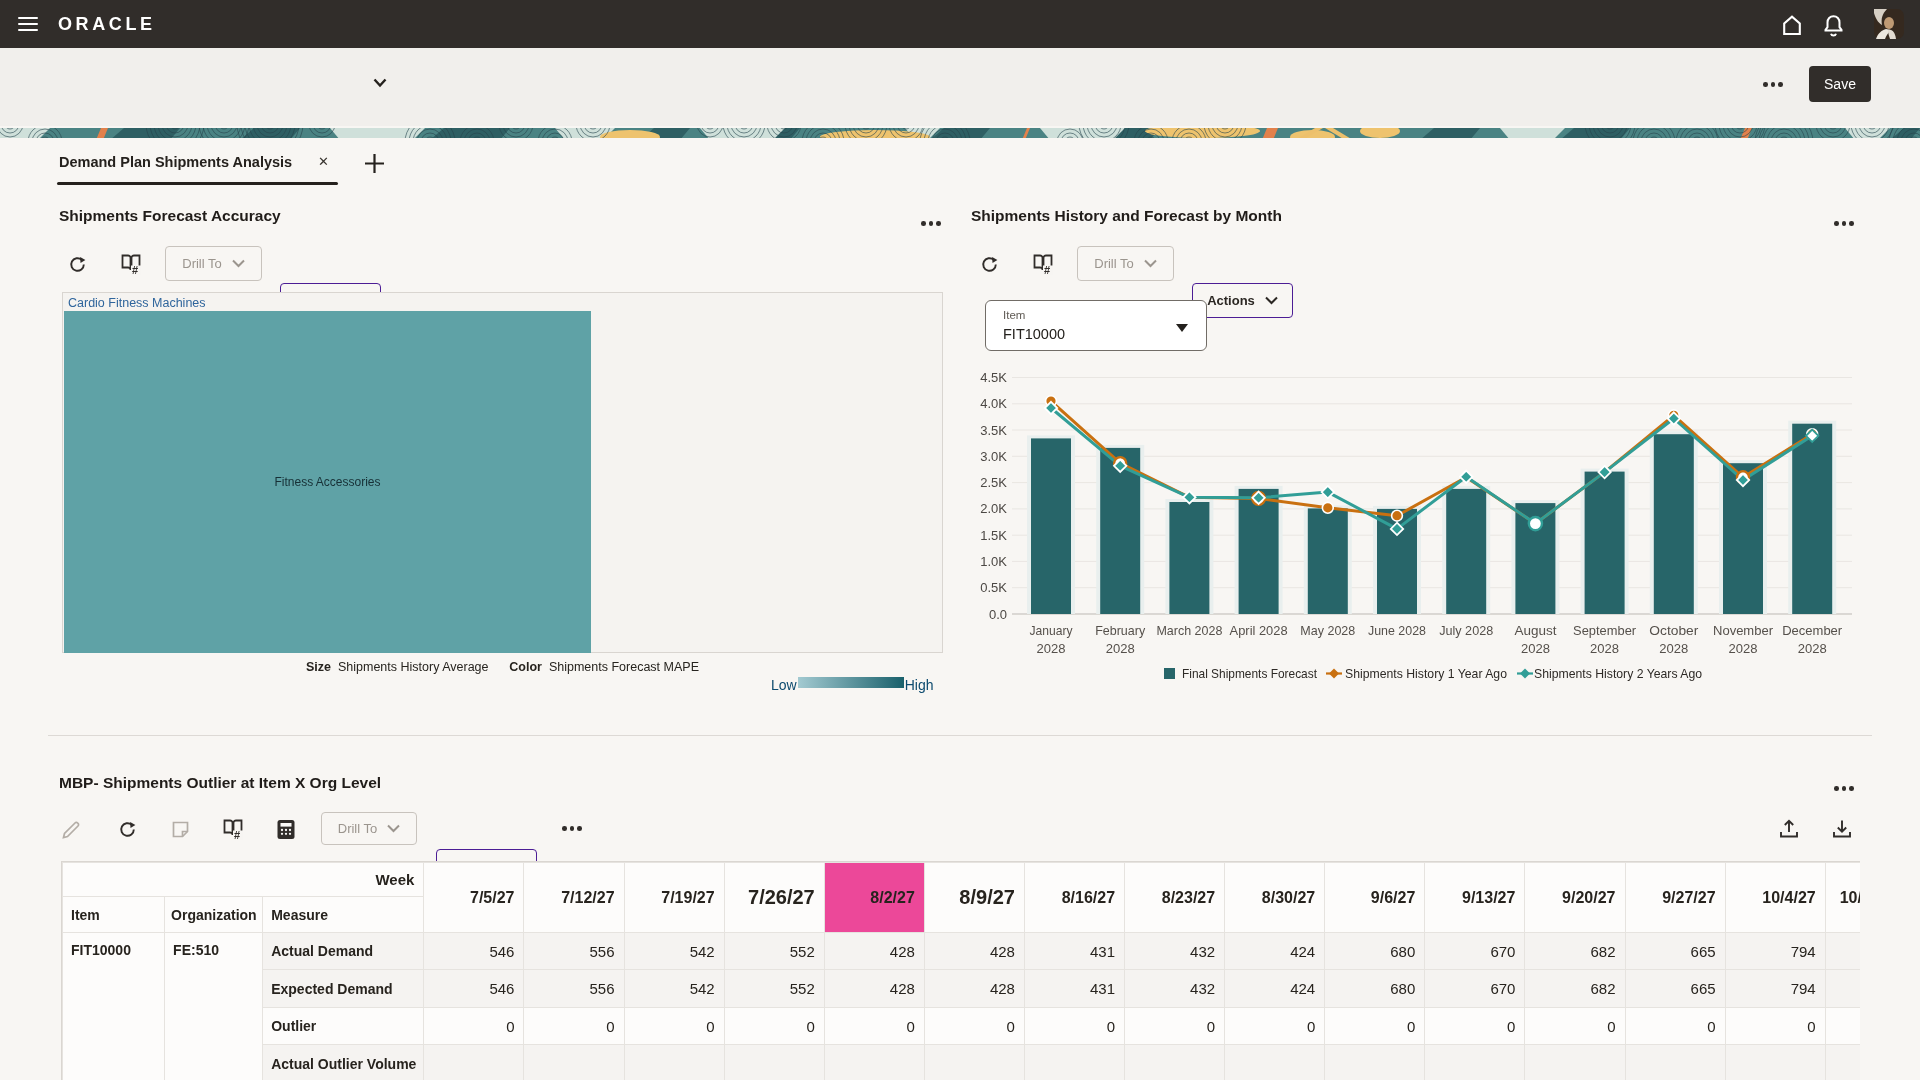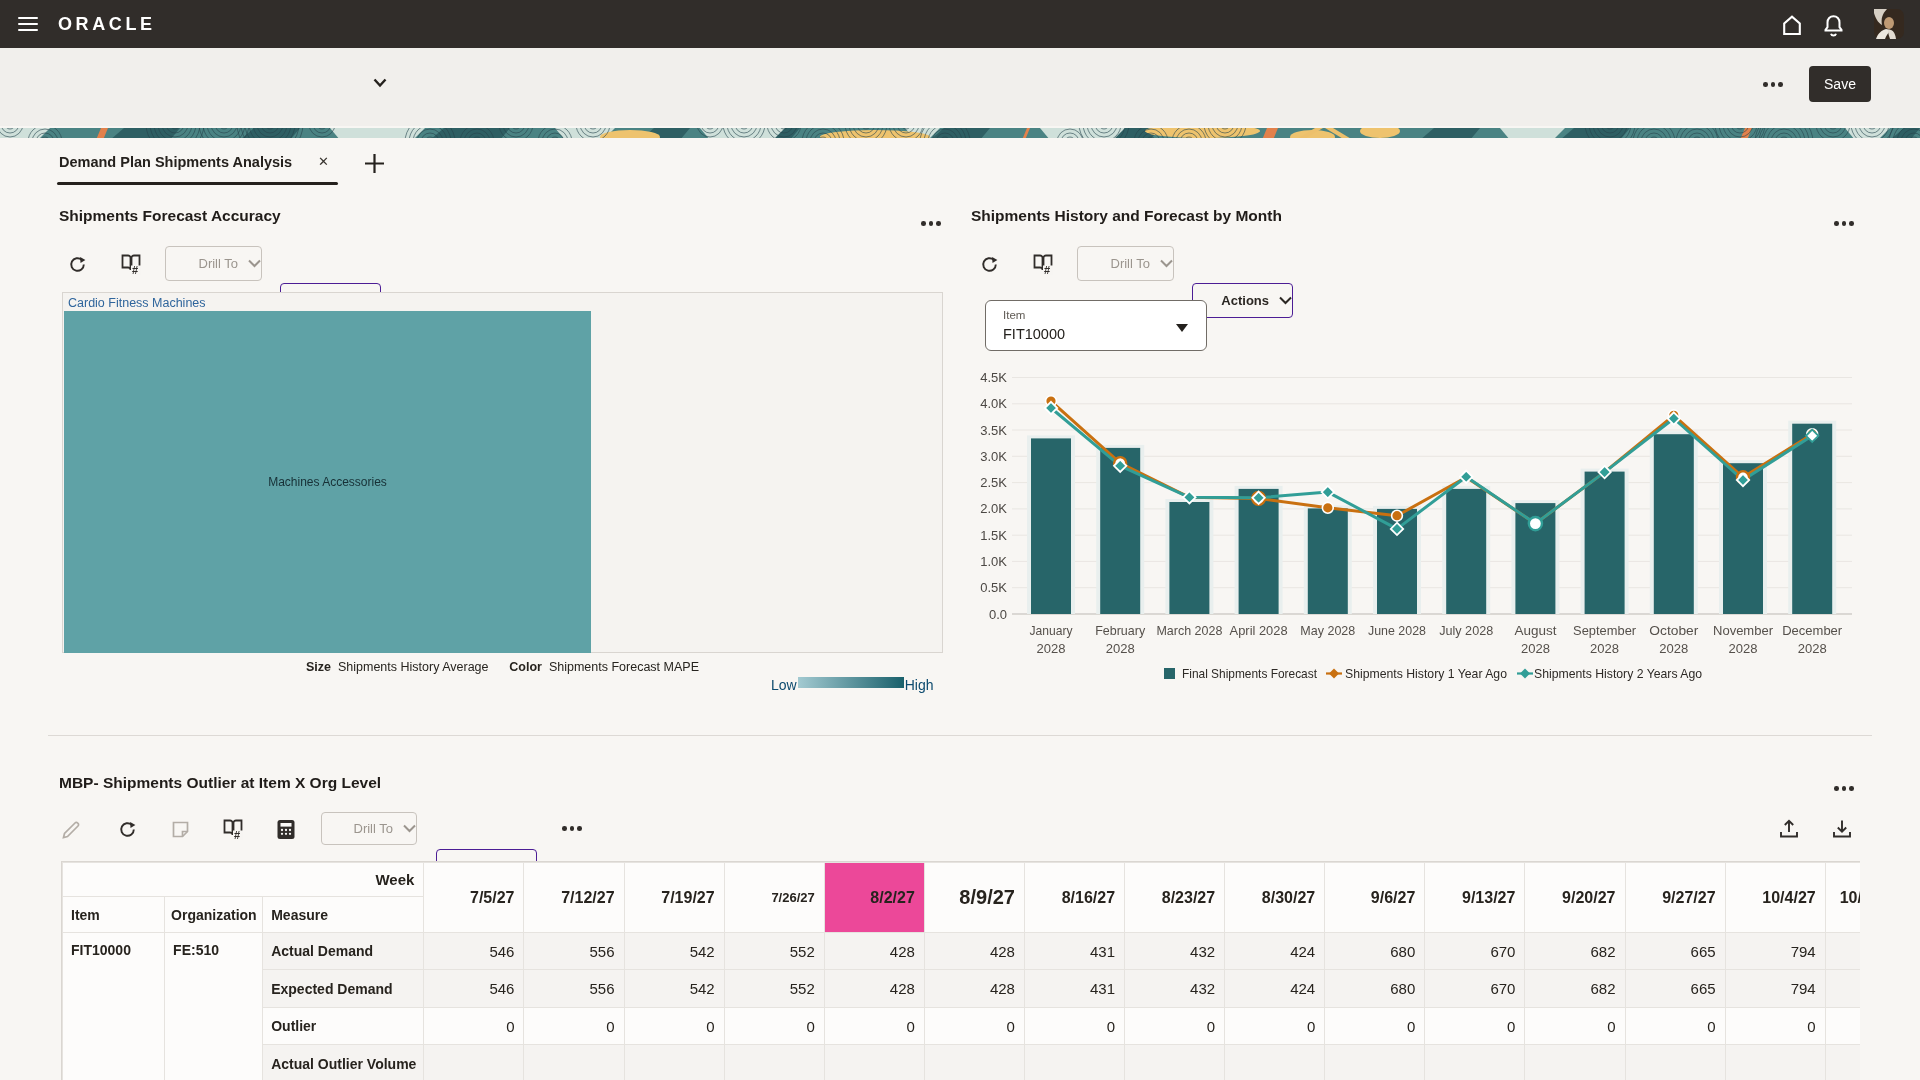--- a/index.html
+++ b/index.html
@@ -25,21 +25,21 @@
 #tabtxt { position:absolute; left:59px; top:154px; font-size:14.5px; font-weight:bold; color:#25211d; }
 #tabx { position:absolute; left:318px; top:154px; font-size:13px; color:#37332e; }
 #tabline { position:absolute; left:57px; top:182px; width:281px; height:3px; background:#25211d; border-radius:2px; }
 
 
 .ptitle { position:absolute; font-size:15.5px; font-weight:bold; color:#201c19; }
 .dots { position:absolute; display:flex; gap:3px; align-items:center; }
 .dots i { width:4.6px; height:4.6px; border-radius:50%; background:#312d2a; display:block; }
 
 
-.btn { position:absolute; height:35px; border-radius:4px; font-size:13px; display:flex; align-items:center; justify-content:flex-end; gap:10px; background:transparent; }
+.btn { position:absolute; height:35px; border-radius:4px; font-size:13px; display:flex; align-items:center; justify-content:center; gap:10px; background:transparent; }
 .btn.disabled { border:1px solid #c8c3bd; color:#9b958e; }
 .btn.dark { border:1px solid #4c1d95; color:#2b2723; font-weight:bold;margin-top:37px; }
 .icon { position:absolute; }
 
 
 #tm { position:absolute; left:62px; top:292px; width:881px; height:361px; border:1px solid #d9d5d0; background:#f5f3f0; }
 #tm-label { position:absolute; left:5px; top:3px; font-size:12.5px; color:#2f659c; }
 .tmrect { position:absolute; top:18px; height:342px; display:flex; align-items:center; justify-content:center; font-size:12px; color:#173036; }
 #tm-cap { position:absolute; left:62px; top:660px; width:881px; text-align:center; font-size:12.5px; color:#27241f; }
 #tm-grad { position:absolute; left:771px; top:677px; display:flex; font-size:14px; color:#0c4a6e; }
@@ -327,21 +327,21 @@
   </svg>
 <div class="btn disabled" style="left:1077px;top:246px;width:97px">Drill To <svg width="13" height="9" viewBox="0 0 13 9">
       <path d="M1 1.5 l5.5 5.5 5.5-5.5" fill="none" stroke="#9b958e" stroke-width="2"></path>
     </svg></div>
 <div class="btn dark" style="left:1192px;top:246px;width:101px">Actions <svg width="13" height="9" viewBox="0 0 13 9">
       <path d="M1 1.5 l5.5 5.5 5.5-5.5" fill="none" stroke="#2b2723" stroke-width="2"></path>
     </svg></div>
 
 <div id="tm">
   <div id="tm-label">Cardio Fitness Machines</div>
-  <div class="tmrect" style="left:1px;width:527px;background:#5fa2a6">Machines Accessories</div>
+  <div class="tmrect" style="left:1px;width:527px;background:#5fa2a6">Fitness Accessories</div>
 </div>
 <div id="tm-cap"><b>Size</b>&nbsp;&nbsp;Shipments History Average&nbsp;&nbsp;&nbsp;&nbsp;&nbsp;&nbsp;<b>Color</b>&nbsp;&nbsp;Shipments Forecast MAPE</div>
 <div id="tm-grad">
     <span>Low</span>
     <div id="tm-gradbar"></div>
     <span>High</span>
   </div>
 
 <div class="ptitle" style="left:971px;top:207px">Shipments History and Forecast by Month</div>
 <div class="dots" style="left:1834px;top:221px">
@@ -530,21 +530,21 @@
 <col style="width:100px">
 <col style="width:100px">
 <col style="width:120px">
       </colgroup>
 <tbody>
         <tr style="height:34px">
           <td colspan="3" class="num" style="font-weight:bold;background:#fdfcfb;font-size:15px">Week</td>
 <td rowspan="2" class="num" style="font-weight:bold;background:#fdfcfb;font-size:16px">7/5/27</td>
 <td rowspan="2" class="num" style="font-weight:bold;background:#fdfcfb;font-size:16px">7/12/27</td>
 <td rowspan="2" class="num" style="font-weight:bold;background:#fdfcfb;font-size:16px">7/19/27</td>
-<td rowspan="2" class="num" style="font-weight:bold;background:#fdfcfb;font-size:13px">7/26/27</td>
+<td rowspan="2" class="num" style="font-weight:bold;background:#fdfcfb;font-size:20px">7/26/27</td>
 <td rowspan="2" class="num" style="font-weight:bold;background:#ec4899;font-size:16px">8/2/27</td>
 <td rowspan="2" class="num" style="font-weight:bold;background:#fdfcfb;font-size:20px">8/9/27</td>
 <td rowspan="2" class="num" style="font-weight:bold;background:#fdfcfb;font-size:16px">8/16/27</td>
 <td rowspan="2" class="num" style="font-weight:bold;background:#fdfcfb;font-size:16px">8/23/27</td>
 <td rowspan="2" class="num" style="font-weight:bold;background:#fdfcfb;font-size:16px">8/30/27</td>
 <td rowspan="2" class="num" style="font-weight:bold;background:#fdfcfb;font-size:16px">9/6/27</td>
 <td rowspan="2" class="num" style="font-weight:bold;background:#fdfcfb;font-size:16px">9/13/27</td>
 <td rowspan="2" class="num" style="font-weight:bold;background:#fdfcfb;font-size:16px">9/20/27</td>
 <td rowspan="2" class="num" style="font-weight:bold;background:#fdfcfb;font-size:16px">9/27/27</td>
 <td rowspan="2" class="num" style="font-weight:bold;background:#fdfcfb;font-size:16px">10/4/27</td>

